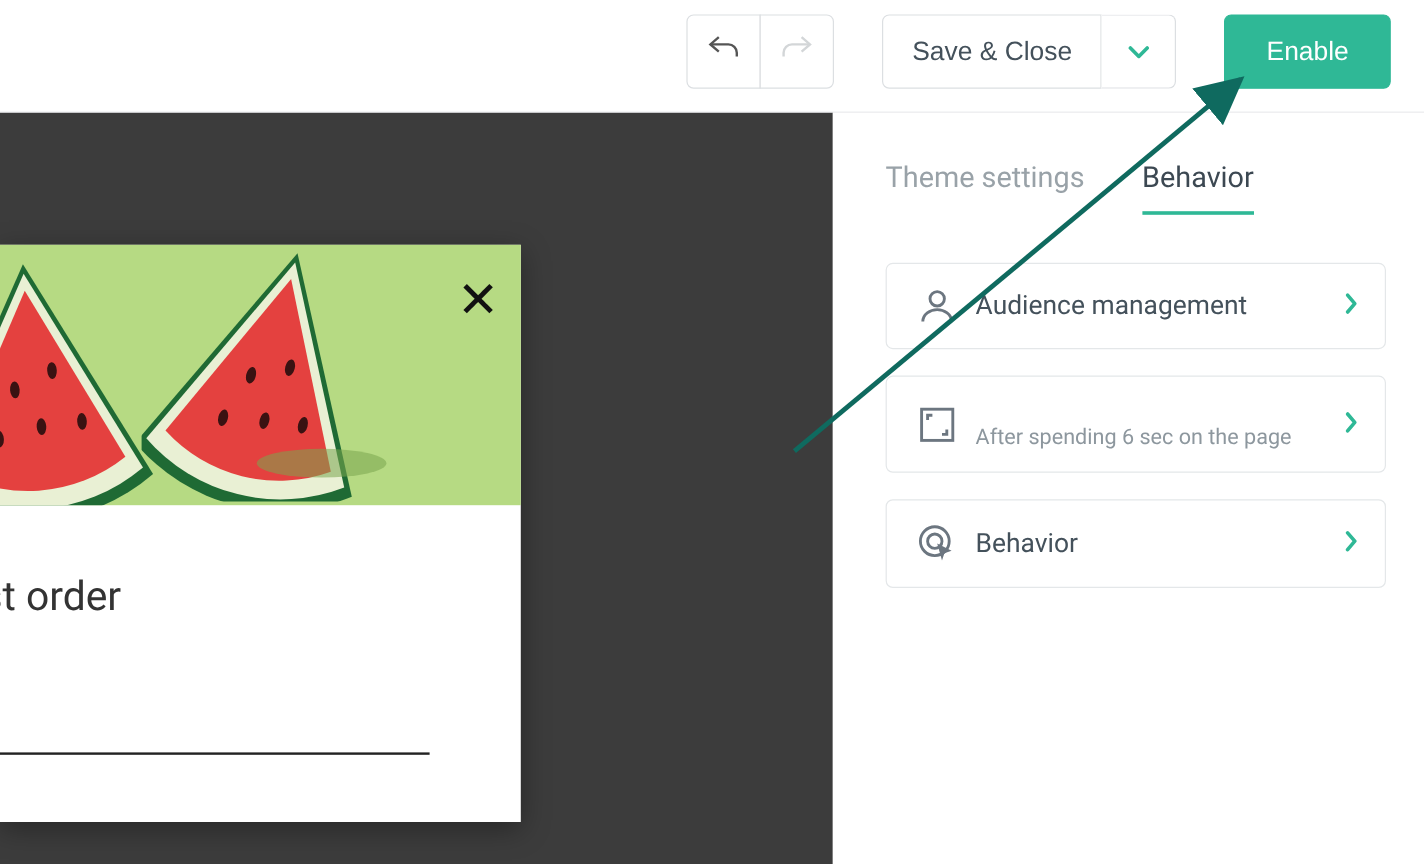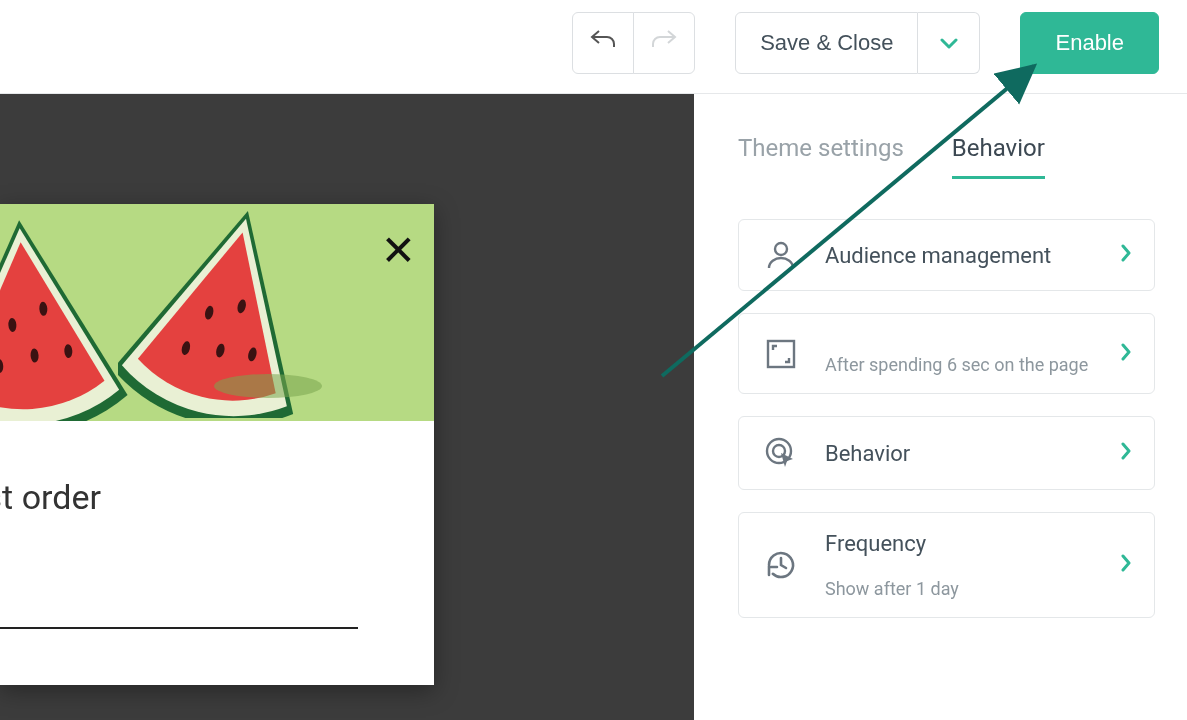--- a/index.html
+++ b/index.html
@@ -53,21 +53,21 @@
   .panel {
     position:absolute; left: 694px; top: 94px; right:0; bottom:0; background:#fff;
     padding: 40px 32px 0 44px;
   }
   .tabs { display:flex; gap:48px; margin-bottom: 40px;}
   .tab { font-size:24px; color:#99a2a8; padding-bottom:14px; cursor:pointer;}
   .tab.active { color:#3c4852; border-bottom: 3px solid #2fb896;}
 
   .card {
     border:1px solid #e4e7e9; border-radius:6px; padding: 18px 22px 18px 22px;
-    display:flex; align-items:center; gap:24px; margin-bottom: 22px; cursor:pointer;
+    display:flex; align-items:center; gap:12px; margin-bottom: 22px; cursor:pointer;
     position:relative;
   }
   .card .icon-slot { width:40px; display:flex; align-items:center; justify-content:center; color:#6c7680;}
   .card-texts { flex:1; }
   .card-title { font-size:22px; color:#44515b; }
   .card-sub   { font-size:18px; color:#8d979e; margin-top:22px;}
   .card .chev { color:#2fb896; font-size:20px; }
 
   
   .annot-arrow { position:absolute; left:656px; top:56px; pointer-events:none; }
@@ -219,38 +219,20 @@
     <div class="card-texts">
       <div class="card-title">Behavior</div>
     </div>
     <span class="chev">
       <svg width="12" height="18" viewBox="0 0 12 18" fill="none" stroke="#2fb896" stroke-width="3" stroke-linecap="round" stroke-linejoin="round">
           <path d="M3 2 L9 9 L3 16"></path>
         </svg>
     </span>
   </div>
 
-  <div class="card">
-    <span class="icon-slot">
-      <svg width="36" height="36" viewBox="0 0 36 36" fill="none" stroke="#6c7680" stroke-width="2.6" stroke-linecap="round">
-        <path d="M6 18a12 12 0 1 1 3.8 8.8"></path>
-        <path d="M6 28 L6 20 L14 20"></path>
-        <path d="M18 11 V18 L23 21"></path>
-      </svg>
-    </span>
-    <div class="card-texts">
-      <div class="card-title">Frequency</div>
-      <div class="card-sub">Show after 1 day</div>
-    </div>
-    <span class="chev">
-      <svg width="12" height="18" viewBox="0 0 12 18" fill="none" stroke="#2fb896" stroke-width="3" stroke-linecap="round" stroke-linejoin="round">
-          <path d="M3 2 L9 9 L3 16"></path>
-        </svg>
-    </span>
-  </div>
 
 </div>
 
 <span class="annot-arrow">
   <svg width="400" height="330" viewBox="0 0 400 330">
     <defs>
       <marker id="ah" markerWidth="12" markerHeight="12" refX="9" refY="5" orient="auto">
         <path d="M0 0 L10 5 L0 10 Z" fill="#0f6a5f"></path>
       </marker>
     </defs>

